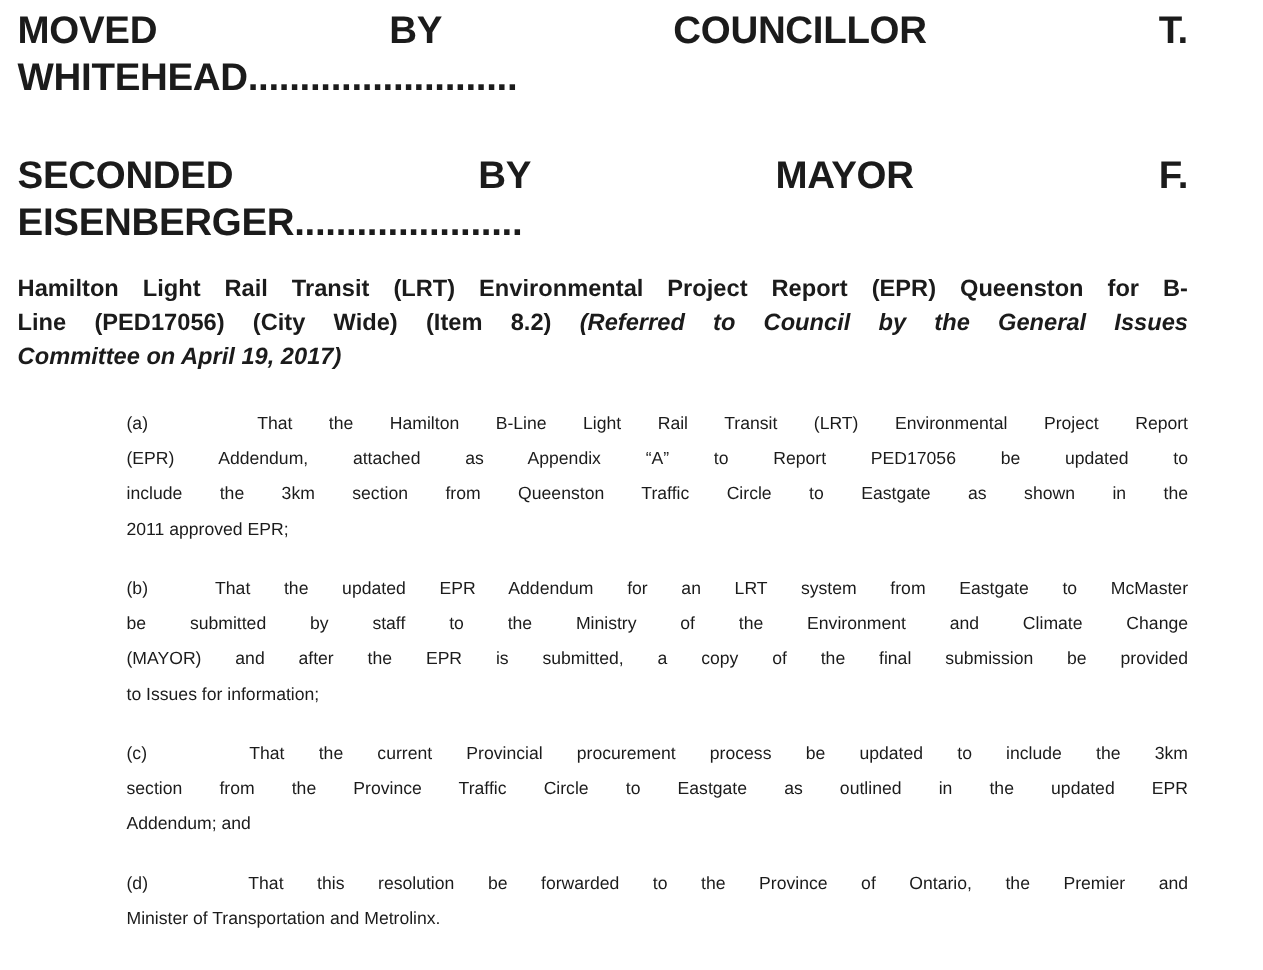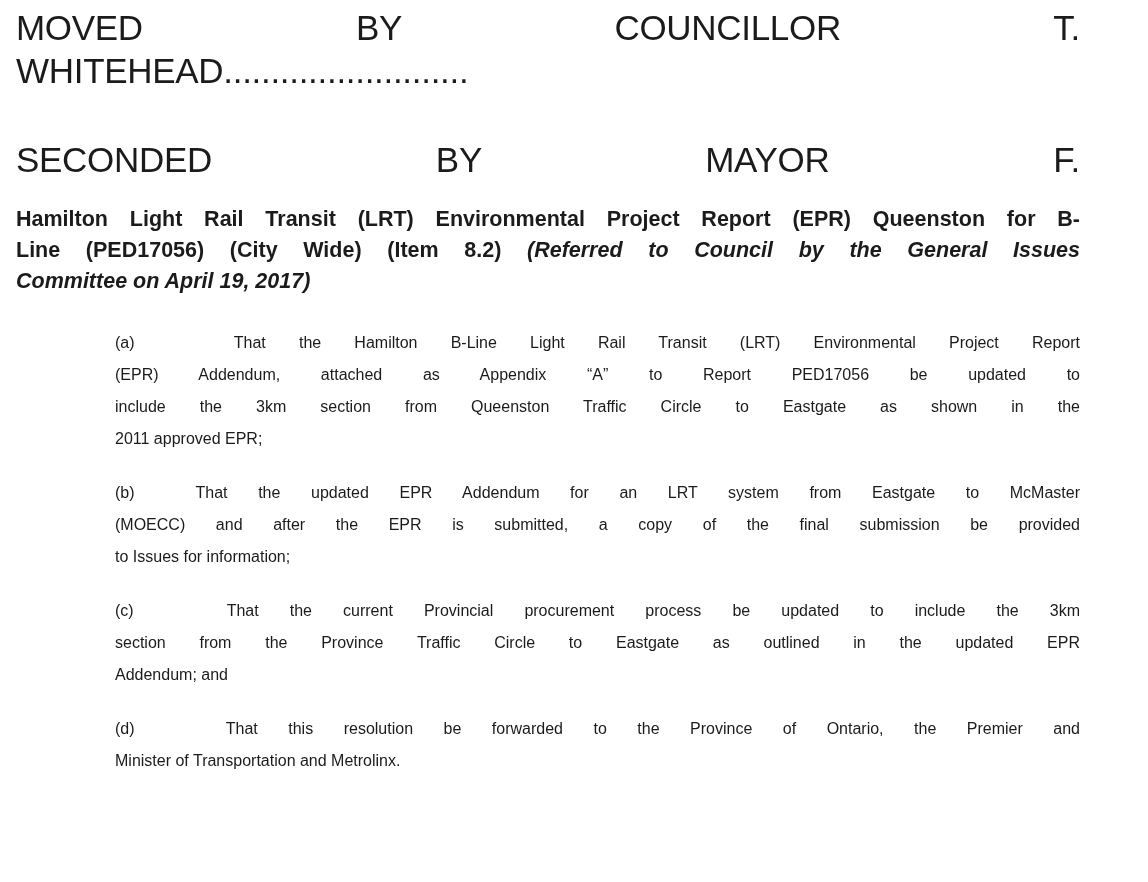--- a/index.html
+++ b/index.html
@@ -28,21 +28,21 @@
     text-align-last: justify;
     white-space: normal;
   }
   .tline.last {
     text-align: right;
     text-align-last: left;
   }
   .italic { font-style: italic; }
 
   .motion {
-    font-weight: 400;
+    font-weight: 700;
     font-size: 35px;
     line-height: 43px;
     letter-spacing: -0.3px;
   }
   .motion-moved    { margin: 0 0 46px 0; }
   .motion-seconded { margin: 0 0 23px 0; }
 
   .item-heading {
     font-weight: 700;
     font-size: 21.5px;
@@ -62,38 +62,40 @@
 
 <main class="page">
 
   <section class="motion motion-moved">
       <div class="tline"><span>MOVED BY COUNCILLOR T.</span></div>
       <div class="tline last"><span>WHITEHEAD..........................</span></div>
     </section>
 
   <section class="motion motion-seconded">
       <div class="tline"><span>SECONDED BY MAYOR F.</span></div>
+      <div class="tline last"><span>EISENBERGER......................</span></div>
     </section>
 
   <h1 class="item-heading">
       <div class="tline"><span>Hamilton Light Rail Transit (LRT) Environmental Project Report (EPR) Queenston for B-</span></div>
       <div class="tline"><span>Line (PED17056) (City Wide) (Item 8.2) </span><span class="italic">(Referred to Council by the General Issues</span></div>
       <div class="tline last"><span class="italic">Committee on April 19, 2017)</span></div>
     </h1>
 
   <div class="clause clause-a">
       <div class="tline"><span>(a)&nbsp;&nbsp; That the Hamilton B-Line Light Rail Transit (LRT) Environmental Project Report</span></div>
       <div class="tline"><span>(EPR) Addendum, attached as Appendix “A” to Report PED17056 be updated to</span></div>
       <div class="tline"><span>include the 3km section from Queenston Traffic Circle to Eastgate as shown in the</span></div>
       <div class="tline last"><span>2011 approved EPR;</span></div>
     </div>
 
   <div class="clause clause-b">
       <div class="tline"><span>(b)&nbsp; That the updated EPR Addendum for an LRT system from Eastgate to McMaster</span></div>
-      <div class="tline"><span>(MOECC) and after the EPR is submitted, a copy of the final submission be provided</span></div>
+      <div class="tline"><span>be submitted by staff to the Ministry of the Environment and Climate Change</span></div>
+      <div class="tline"><span>(MAYOR) and after the EPR is submitted, a copy of the final submission be provided</span></div>
       <div class="tline last"><span>to Issues for information;</span></div>
     </div>
 
   <div class="clause clause-c">
       <div class="tline"><span>(c)&nbsp;&nbsp; That the current Provincial procurement process be updated to include the 3km</span></div>
       <div class="tline"><span>section from the Province Traffic Circle to Eastgate as outlined in the updated EPR</span></div>
       <div class="tline last"><span>Addendum; and</span></div>
     </div>
 
   <div class="clause clause-d">

